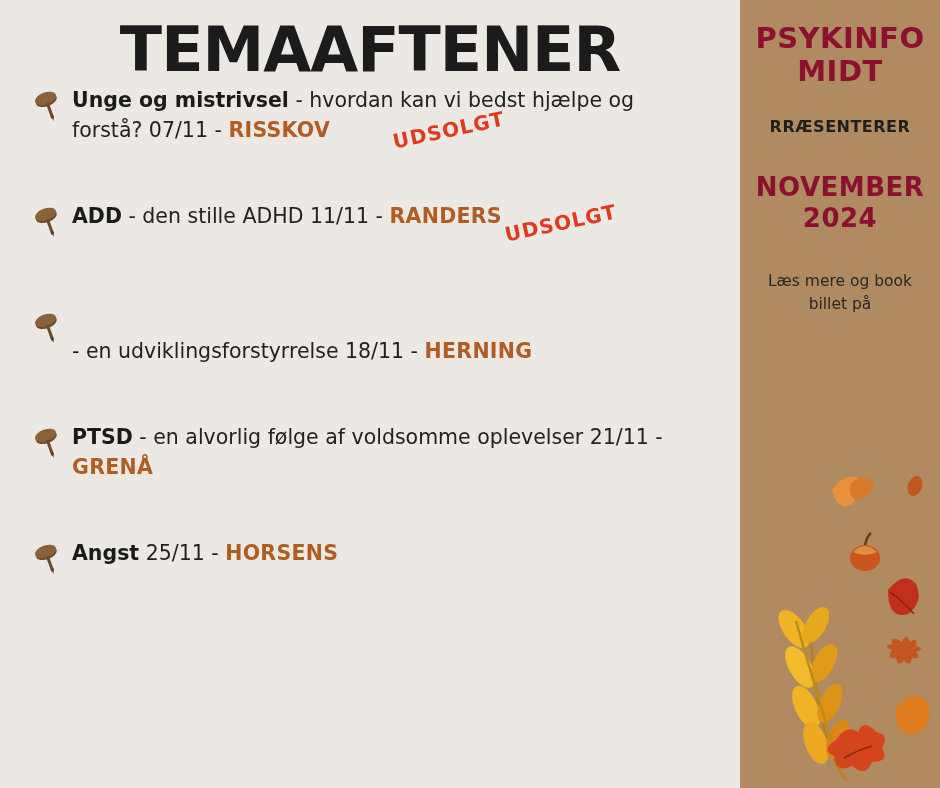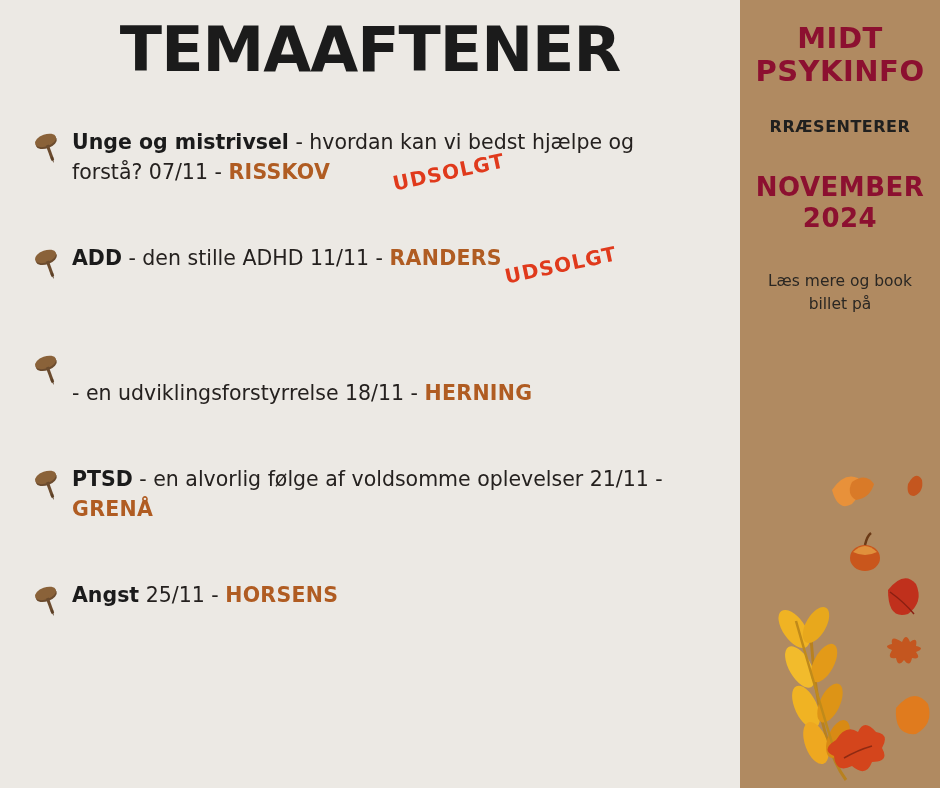--- a/index.html
+++ b/index.html
@@ -32,21 +32,20 @@
     font-weight: bold;
     font-size: 62px;
     letter-spacing: -1px;
     color: #1b1b1b;
     text-align: center;
     margin: 16px 0 0 0;
     padding: 0 10px;
     line-height: 1.1;
   }
   .events {
-    margin-top: 42px;
     padding: 0 30px 0 28px;
   }
   .event {
     position: relative;
     display: flex;
     align-items: flex-start;
     margin-bottom: 54px;
     min-height: 52px;
   }
   .pin-icon {
@@ -234,22 +233,22 @@
         <div class="event-text">
           <span class="strong">Angst</span><span> 25/11 - </span><span class="place">HORSENS</span>
         </div>
       </div>
 
     </div>
   </div>
 
   <div class="right-panel">
     <div class="brand">
+      <div>PSYKINFO</div>
       <div>MIDT</div>
-      <div>PSYKINFO</div>
     </div>
     <div class="presenter">RRÆSENTERER</div>
     <div class="month">
       <div>NOVEMBER</div>
       <div>2024</div>
     </div>
     <div class="booking">
       <span>Læs mere og book billet på</span>
     </div>
 

